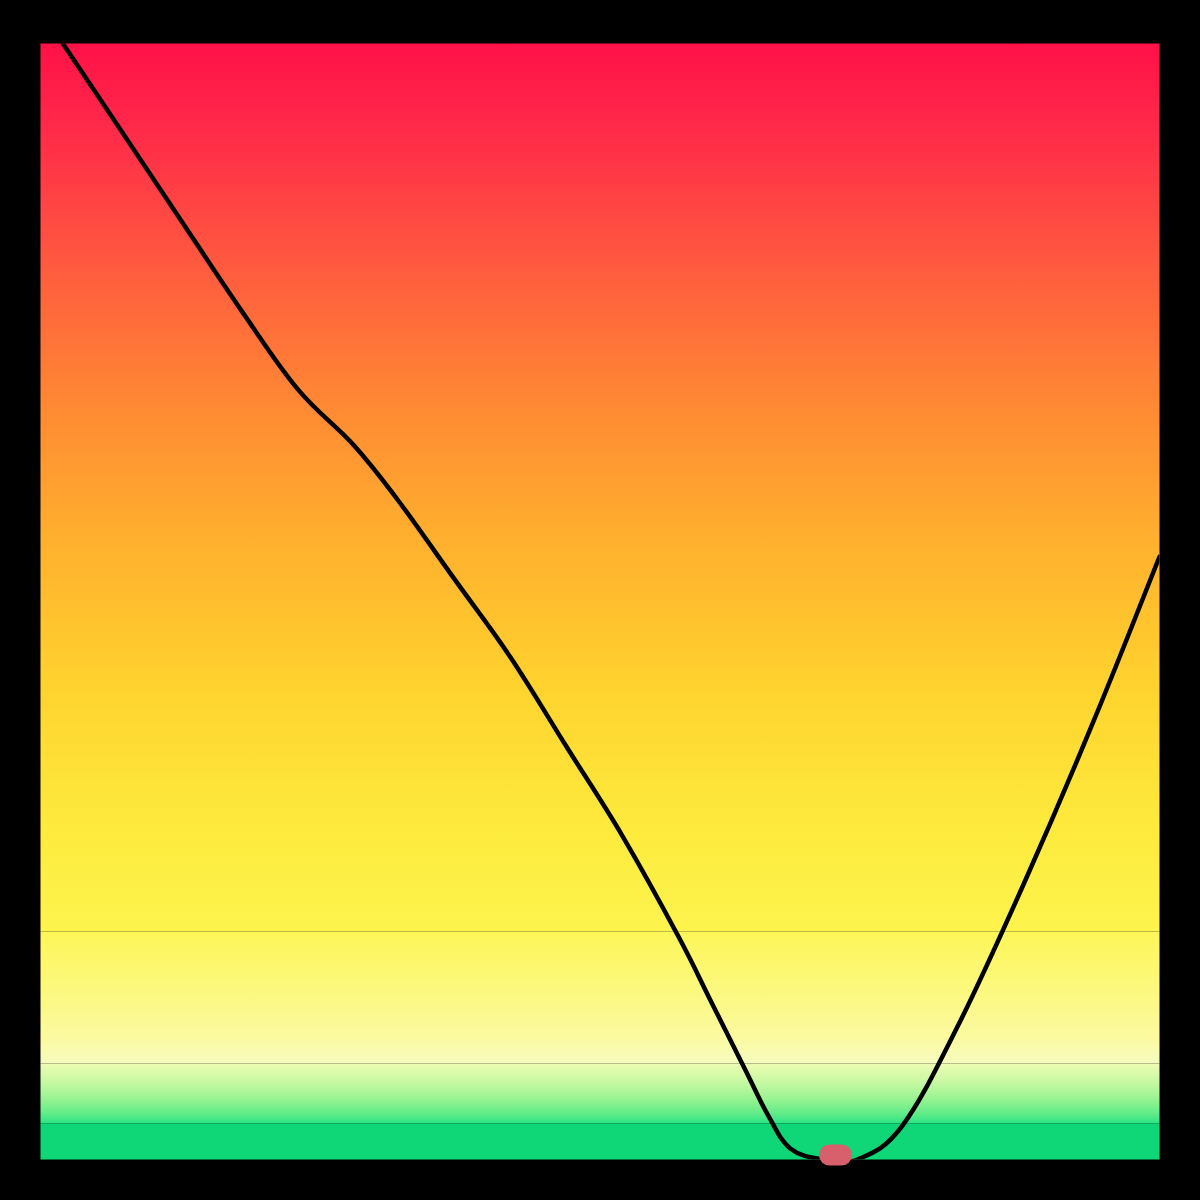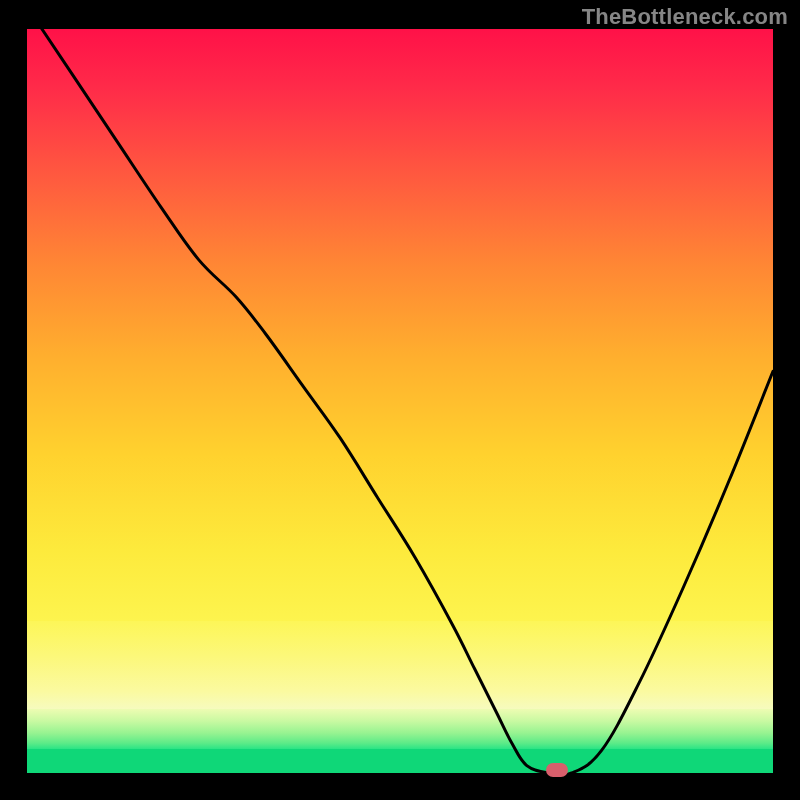--- a/index.html
+++ b/index.html
@@ -102,21 +102,20 @@
     width: 22px;
     height: 14px;
     border-radius: 7px;
     background: #d85f6c;
   }
 </style>
 </head>
 <body>
 
 <div class="frame">
-  <div class="watermark">TheBottleneck.com</div>
 
   <div class="plot">
     <div class="grad-redyellow"></div>
     <div class="grad-paleyellow"></div>
     <div class="grad-yellowgreen"></div>
     <div class="green-band"></div>
 
     <svg class="curve" viewBox="0 0 746 744" preserveAspectRatio="none">
       <path id="curve-path" d="M 14.9 0.0 C 20.3 8.0, 31.3 24.6, 44.8 44.6 C 58.2 64.7, 73.4 87.5, 89.5 111.6 C 105.6 135.7, 119.5 157.1, 134.3 178.6 C 149.1 200.0, 158.2 214.6, 171.6 230.6 C 185.0 246.7, 196.8 254.4, 208.9 267.8 C 221.0 281.2, 226.6 289.0, 238.7 305.0 C 250.8 321.1, 262.6 338.4, 276.0 357.1 C 289.4 375.9, 299.9 389.1, 313.3 409.2 C 326.7 429.3, 337.2 447.3, 350.6 468.7 C 364.0 490.1, 374.5 505.5, 387.9 528.2 C 401.3 551.0, 414.5 575.1, 425.2 595.2 C 436.0 615.3, 439.5 623.8, 447.6 639.8 C 455.7 655.9, 463.3 671.1, 470.0 684.5 C 476.7 697.9, 479.5 704.9, 484.9 714.2 C 490.3 723.6, 493.1 731.2, 499.8 736.6 C 506.5 741.9, 514.1 742.7, 522.2 744.0 C 530.3 745.3, 535.2 748.0, 544.6 744.0 C 554.0 740.0, 562.3 737.8, 574.4 721.7 C 586.5 705.6, 596.9 684.2, 611.7 654.7 C 626.5 625.3, 640.4 594.2, 656.5 558.0 C 672.6 521.8, 685.1 492.7, 701.2 453.8 C 717.4 415.0, 737.9 362.3, 746.0 342.2" fill="none" stroke="#000" stroke-width="3" stroke-linejoin="round" stroke-linecap="round"></path>
     </svg>

